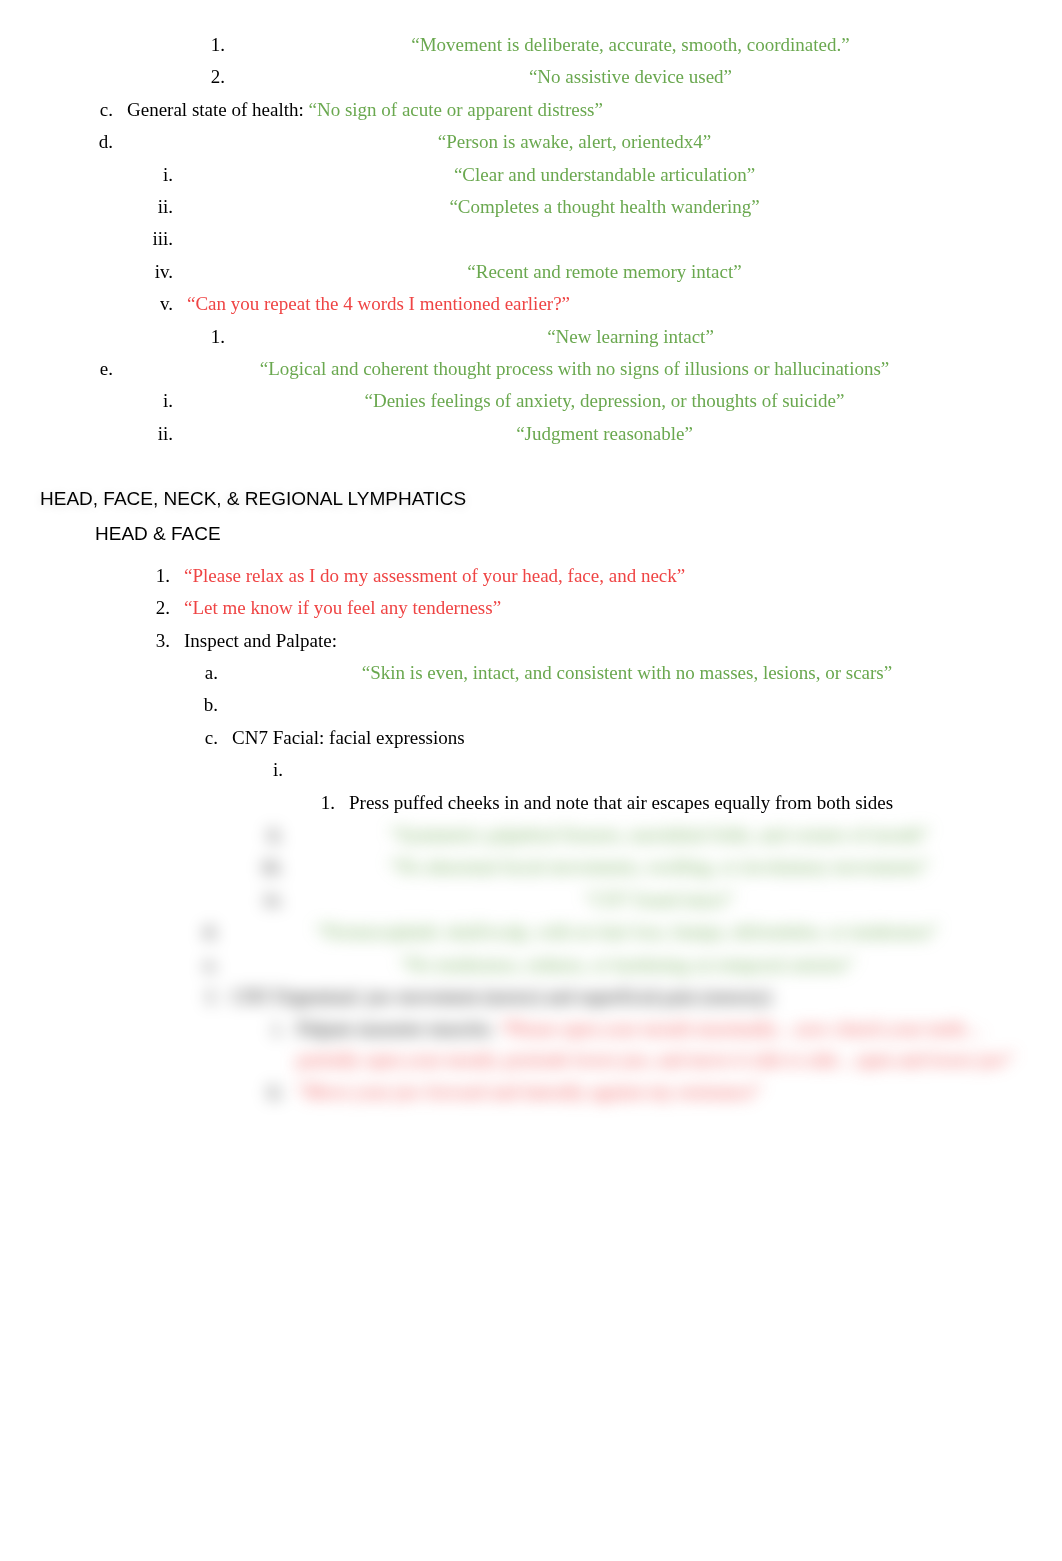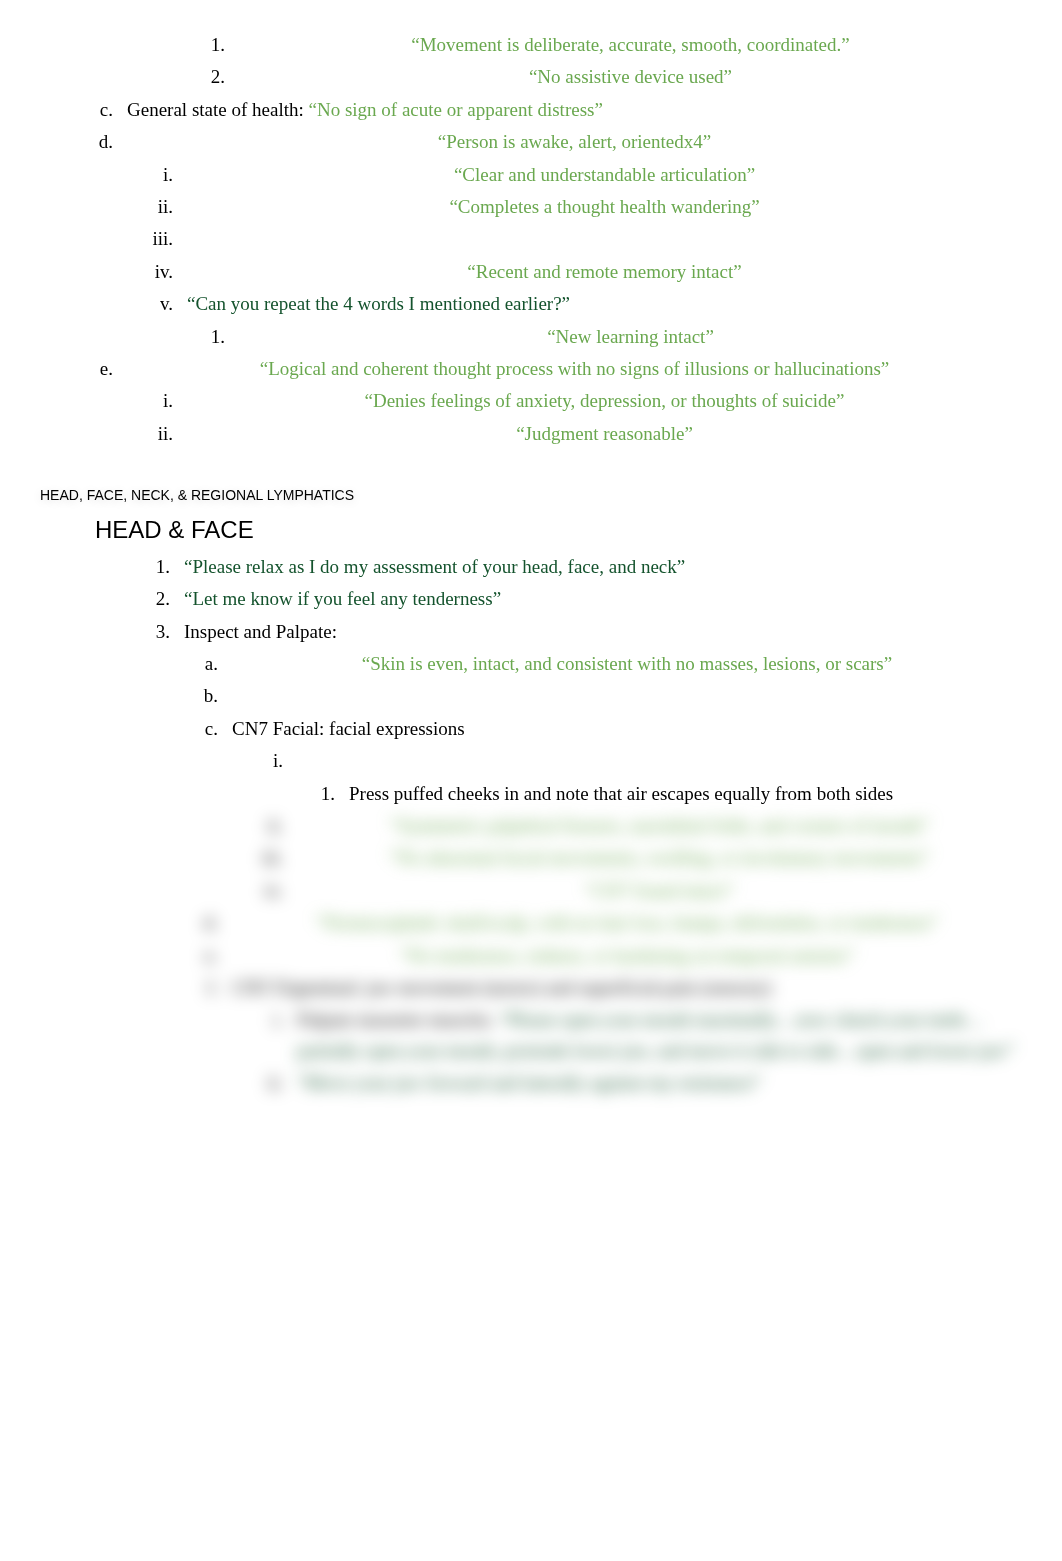--- a/index.html
+++ b/index.html
@@ -14,48 +14,48 @@
       color: #000;
       background: #fff;
       padding: 30px 40px;
       width: 1062px;
     }
     .green {
       color: #6AA84F;
       text-align: center;
     }
     .blue {
-      color: #14532d;
+      color: #ef4444;
     }
     .black {
       color: #000000;
     }
     .row {
       display: flex;
       align-items: baseline;
       margin-bottom: 2px;
     }
     .indent-1 { padding-left: 55px; }
     .indent-2 { padding-left: 105px; }
     .indent-3 { padding-left: 160px; }
     .indent-4 { padding-left: 215px; }
     .indent-5 { padding-left: 270px; }
     
     .section-header {
       font-family: Arial, Helvetica, sans-serif;
-      font-size: 14px;
+      font-size: 19px;
       margin-top: 35px;
       margin-bottom: 5px;
       text-shadow: 0 2px 10px rgba(0,0,0,0.15);
     }
     .sub-header {
       font-family: Arial, Helvetica, sans-serif;
-      font-size: 24px;
+      font-size: 19px;
       padding-left: 55px;
-      margin-bottom: 2px;
+      margin-bottom: 11px;
     }
     
     .blur-region {
       filter: blur(8px);
       user-select: none;
     }
     
     .marker-num {
       width: 25px;
       text-align: right;

